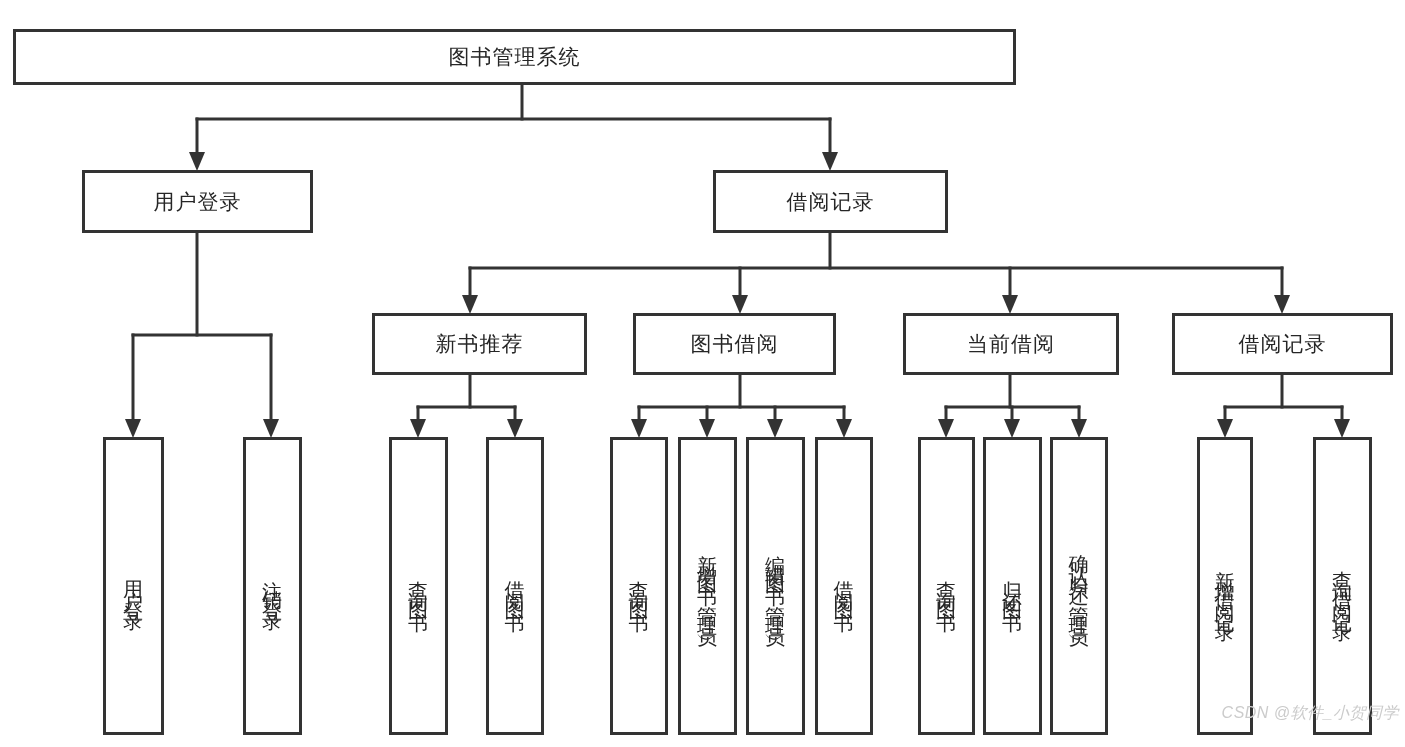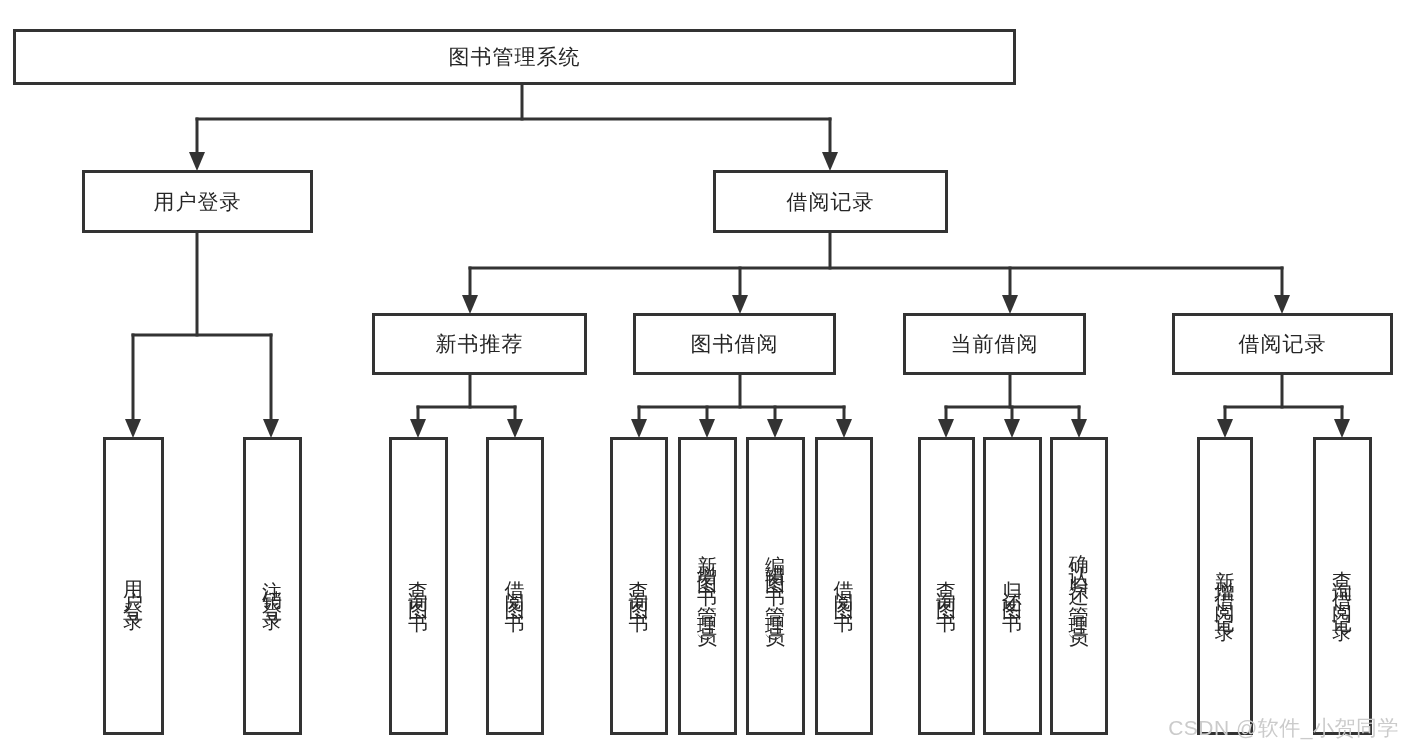--- a/index.html
+++ b/index.html
@@ -59,45 +59,46 @@
   }
   
   .n-root   { left: 13px;  top: 13px;  width: 1003px; height: 56px; margin-top: 16px; }
   
   .n-login  { left: 82px;  top: 170px; width: 231px;  height: 63px; }
   .n-mgmt   { left: 713px; top: 170px; width: 235px;  height: 63px; }
   
   .n-l3     { top: 313px;  height: 62px; }
   .n-newrec { left: 348px;  width: 215px; margin-left: 24px; }
   .n-borrow { left: 633px;  width: 203px; }
-  .n-curr   { left: 903px;  width: 183px; }
+  .n-curr   { left: 903px;  width: 216px; }
   .n-rec    { left: 1172px; width: 221px; font-family: Liberation Serif, serif; }
   
   .a1 { left: 103px;  width: 61px; }
   .a2 { left: 243px;  width: 59px; }
   .b1 { left: 389px;  width: 59px; }
   .b2 { left: 486px;  width: 58px; }
   .c1 { left: 610px;  width: 58px; }
   .c2 { left: 678px;  width: 59px; }
   .c3 { left: 746px;  width: 59px; }
   .c4 { left: 815px;  width: 58px; }
   .d1 { left: 918px;  width: 57px; }
   .d2 { left: 983px;  width: 59px; }
   .d3 { left: 1050px; width: 58px; }
   .e1 { left: 1197px; width: 56px; }
   .e2 { left: 1313px; width: 59px; }
   #watermark {
     position: absolute;
     right: 6px;
-    bottom: 5px;
+    bottom: 23px;
     z-index: 3;
-    font-size: 21px;
+    font-size: 16px;
     color: #cbcbcb;
     letter-spacing: 0.5px;
     white-space: nowrap;
+    font-style: italic;
   }
 </style>
 </head>
 <body>
 
 <div id="canvas">
 
   <svg id="connector-layer" viewBox="0 0 1405 747" xmlns="http://www.w3.org/2000/svg">
     <g stroke="#333333" stroke-width="3" stroke-linecap="square" fill="none">
 

